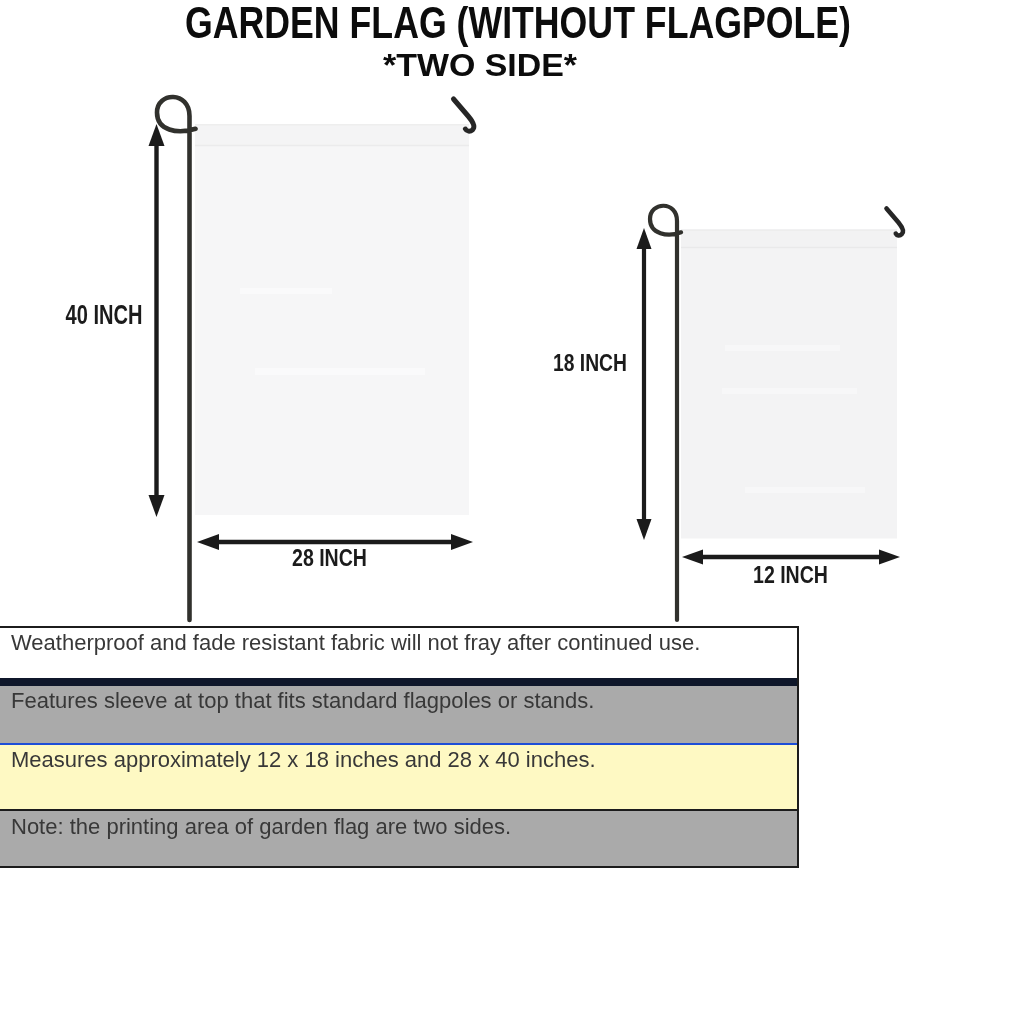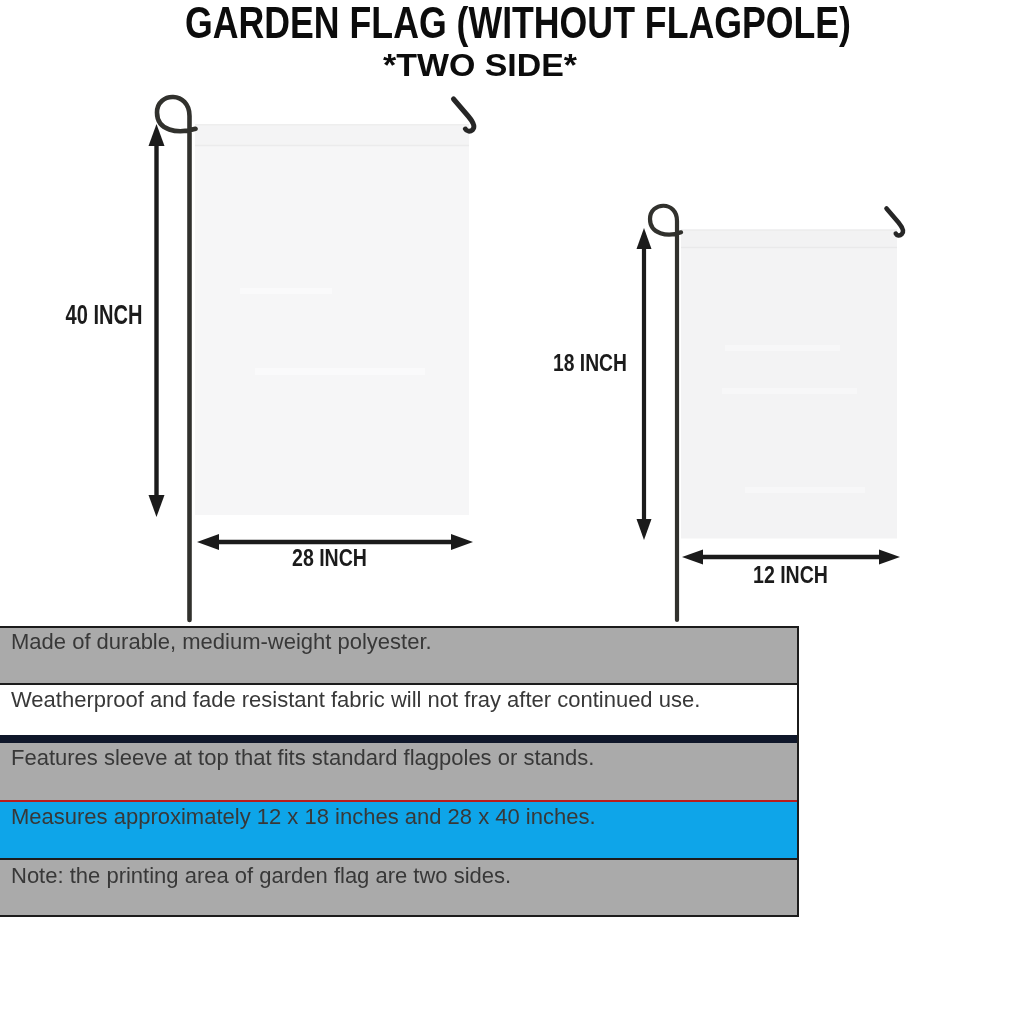--- a/index.html
+++ b/index.html
@@ -71,22 +71,21 @@
     <line x1="699" y1="557" x2="883" y2="557" stroke-width="4.4"></line>
     <path d="M 682 557 L 703 549.5 L 703 564.5 Z" stroke="none"></path>
     <path d="M 900 557 L 879 549.5 L 879 564.5 Z" stroke="none"></path>
   </g>
 
   <text x="790.5" y="583" text-anchor="middle" font-family="Liberation Sans" font-weight="bold" font-size="24" fill="#1b1b1b" textLength="75" lengthAdjust="spacingAndGlyphs">12 INCH</text>
 </svg>
 
 <div class="abs" style="left:-2px;top:626px;width:797px;border:2px solid #1c1c1c;font-size:22px;color:#383838;">
 
-  <div style="height:57px;background:#aaaaaa;border-bottom:2px solid #1c1c1c;box-sizing:border-box;padding:1px 0 0 11px;">Made of durable, medium-weight polyester.</div>
 
   <div style="height:58px;background:#ffffff;border-bottom:8px solid #0f172a;box-sizing:border-box;padding:2px 0 0 11px;">Weatherproof and fade resistant fabric will not fray after continued use.</div>
 
-  <div style="height:59px;background:#aaaaaa;border-bottom:2px solid #b91c1c;box-sizing:border-box;padding:2px 0 0 11px;">Features sleeve at top that fits standard flagpoles or stands.</div>
+  <div style="height:59px;background:#aaaaaa;border-bottom:2px solid #1d4ed8;box-sizing:border-box;padding:2px 0 0 11px;">Features sleeve at top that fits standard flagpoles or stands.</div>
 
-  <div style="height:58px;background:#0ea5e9;border-bottom:2px solid #1c1c1c;box-sizing:border-box;padding:2px 0 0 11px;">Measures approximately 12 x 18 inches and 28 x 40 inches.</div>
+  <div style="height:66px;background:#fef9c3;border-bottom:2px solid #1c1c1c;box-sizing:border-box;padding:2px 0 0 11px;">Measures approximately 12 x 18 inches and 28 x 40 inches.</div>
 
   <div style="height:55px;background:#aaaaaa;box-sizing:border-box;padding:3px 0 8px 11px;">Note: the printing area of garden flag are two sides.</div>
 </div>
 
 </body></html>

